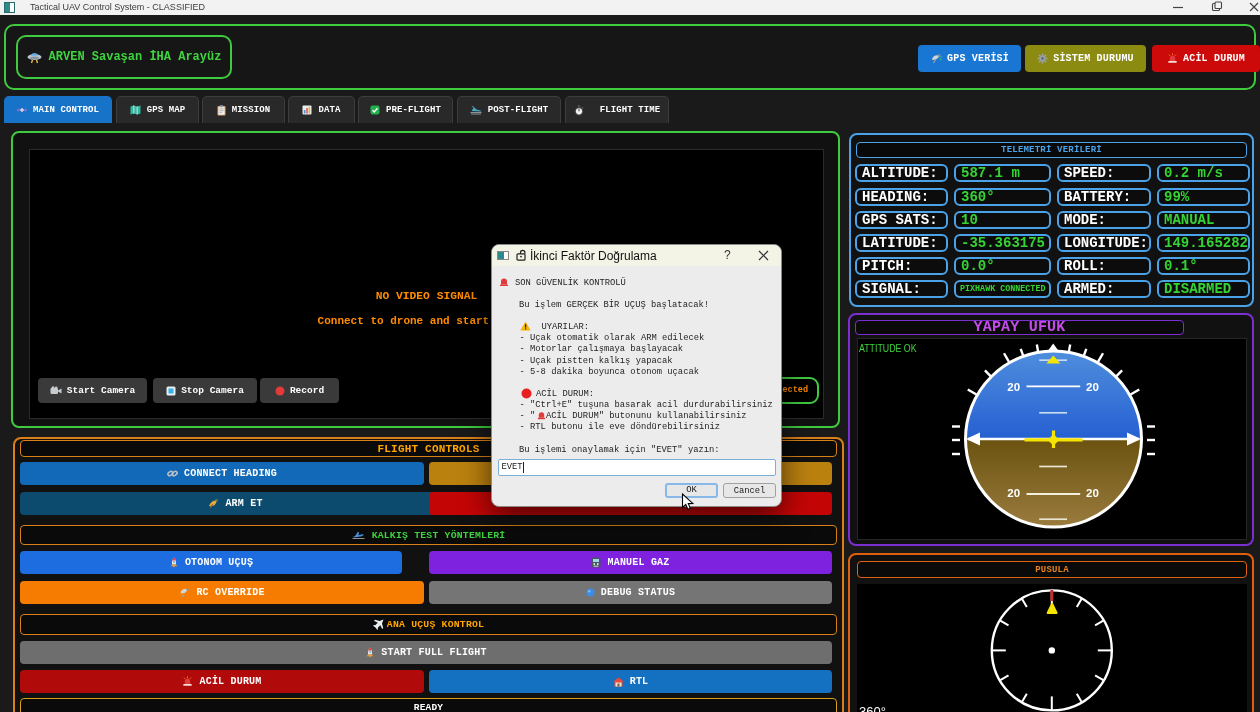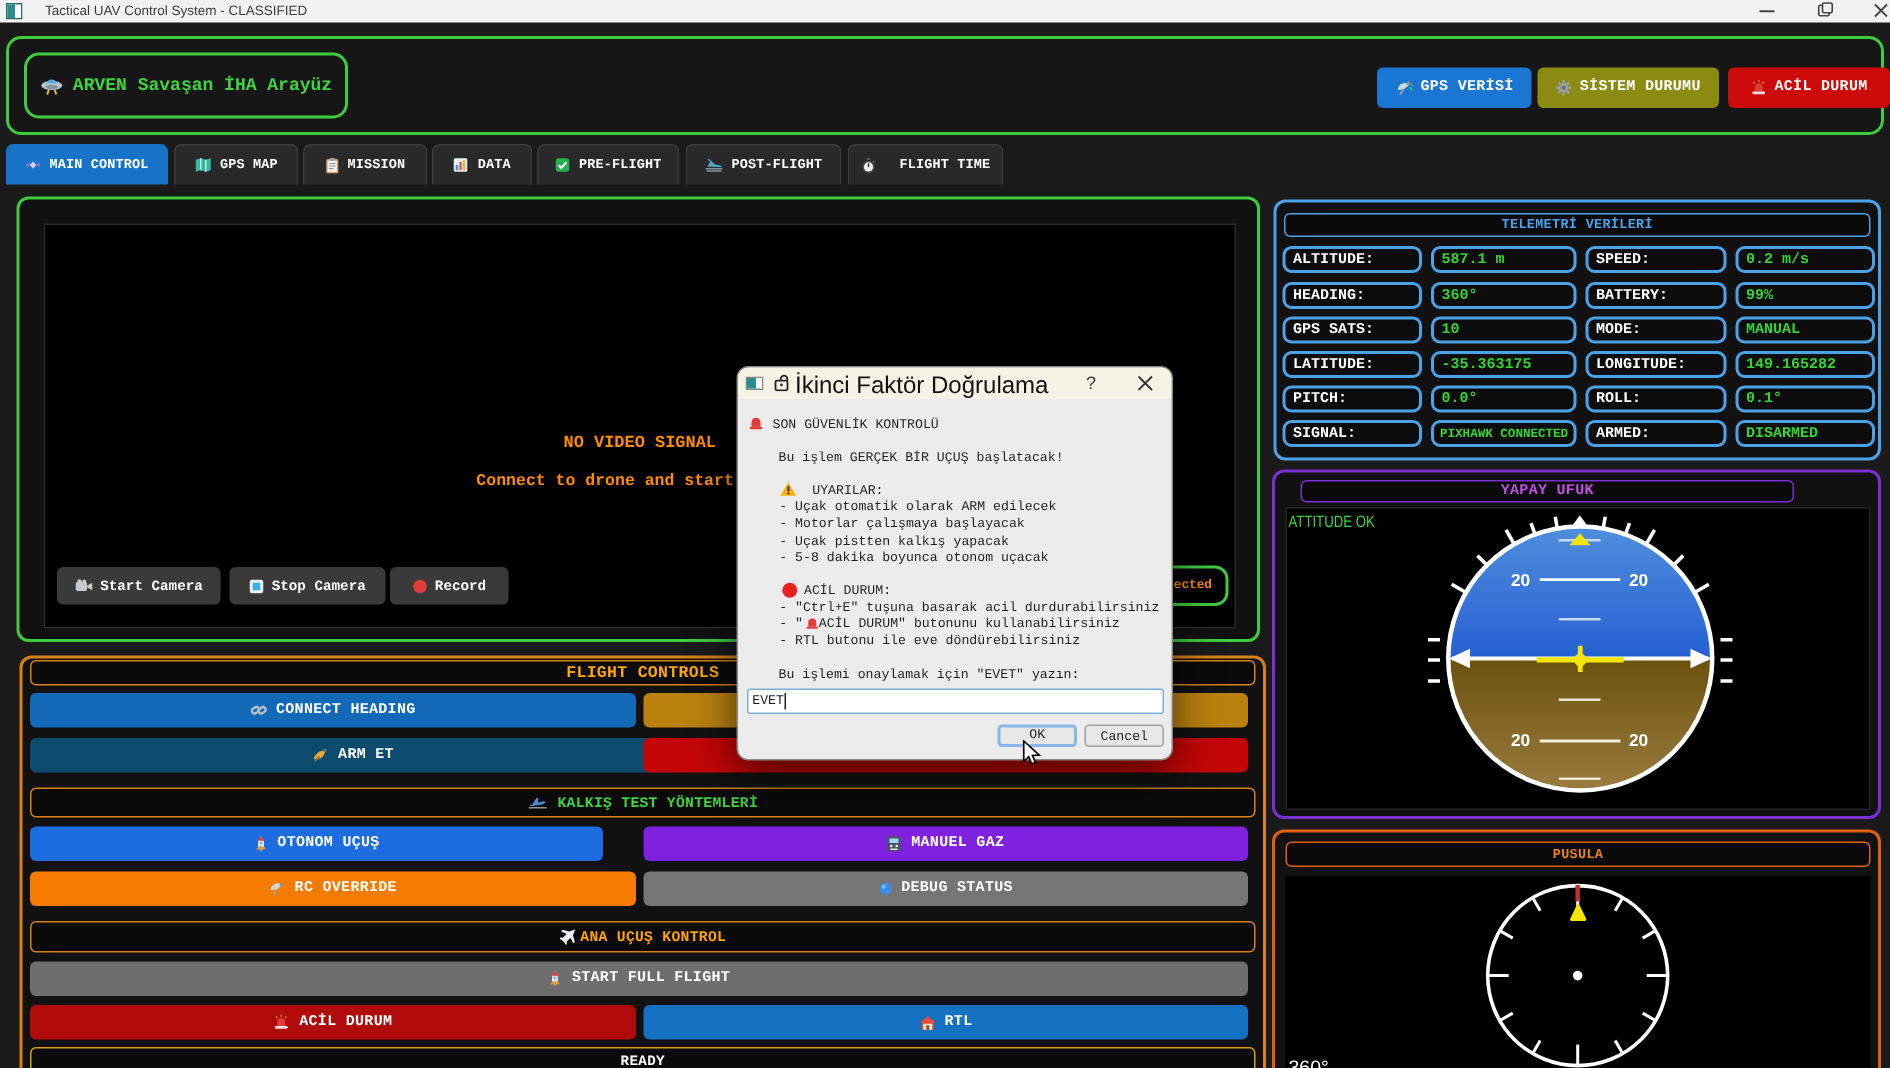--- a/index.html
+++ b/index.html
@@ -19,21 +19,21 @@
 
 .panel{background:#111;border-radius:8px}
 .ptitle{border-radius:4px;background:#0a0a0a;font-weight:bold;letter-spacing:.2px}
 
 .vcanvas{left:16px;top:16px;width:795px;height:270px;background:#000;border:1px solid #2b2b2b}
 .vmsg{width:100%;text-align:center;color:#ff8c00;font-weight:bold;font-size:11px}
 .cambtn{top:228px;height:25px;background:#3a3a3a;border-radius:4px;color:#fff;font-weight:bold;font-size:9.5px;gap:5px}
 
 .fcbtn{height:23px;border-radius:4px;color:#fff;font-weight:bold;font-size:10px;letter-spacing:.2px;gap:6px}
 
-.tcell{height:18px;border:2px solid #4aa3e8;border-radius:6px;background:#0c0c0c;color:#fff;font-weight:bold;font-size:10px;display:flex;align-items:center;padding-left:5px;white-space:nowrap;overflow:hidden}
+.tcell{height:18px;border:2px solid #4aa3e8;border-radius:6px;background:#0c0c0c;color:#fff;font-weight:bold;font-size:14px;display:flex;align-items:center;padding-left:5px;white-space:nowrap;overflow:hidden}
 .tcell.val{color:#35d435}
 
 .dialog{left:491px;top:244px;width:291px;height:263px;background:#ececec;border:1px solid #8a8a8a;border-radius:8px;box-shadow:0 10px 30px rgba(0,0,0,.6);overflow:hidden}
 .dline{position:absolute;left:0;width:100%;font-size:8.8px;color:#1e1e1e;white-space:pre}
 .dbtn{position:absolute;height:15px;background:#e7e7e7;border:1px solid #a0a0a0;border-radius:3px;font-size:8.8px;color:#1a1a1a;font-family:"Liberation Mono",monospace}
 </style>
 </head>
 <body>
 
 <div class="abs titlebar">
@@ -302,21 +302,21 @@
   <div class="abs tcell val" style="left:103px;top:122px;width:97px">0.0°</div>
   <div class="abs tcell" style="left:206px;top:122px;width:94px">ROLL:</div>
   <div class="abs tcell val" style="left:306px;top:122px;width:93px">0.1°</div>
   <div class="abs tcell" style="left:4px;top:145px;width:93px">SIGNAL:</div>
   <div class="abs tcell val" style="left:103px;top:145px;width:97px;font-size:8.4px;padding-left:4px">PIXHAWK CONNECTED</div>
   <div class="abs tcell" style="left:206px;top:145px;width:94px">ARMED:</div>
   <div class="abs tcell val" style="left:306px;top:145px;width:93px">DISARMED</div>
 </div>
 
 <div class="abs panel" style="left:848px;top:313px;width:406px;height:233px;border:2px solid #7b2fd0">
-  <div class="abs ptitle flex" style="left:17px;top:5px;width:329px;height:15px;border:1px solid #7b2fd0;color:#c44ce8;font-size:10px">YAPAY UFUK</div>
+  <div class="abs ptitle flex" style="left:5px;top:5px;width:329px;height:15px;border:1px solid #7b2fd0;color:#c44ce8;font-size:15px">YAPAY UFUK</div>
   <div class="abs" style="left:7px;top:23px;width:390px;height:202px;background:#000;border:1px solid #262626">
     <div class="abs" style="left:1px;top:3px;font-family:'Liberation Sans',sans-serif;font-size:11px;color:#3fd43f;transform:scaleX(.8);transform-origin:0 0">ATTITUDE OK</div>
     <svg class="abs" style="left:0;top:0" width="390" height="202" viewBox="0 0 390 202">
       <defs>
         <linearGradient id="sky" x1="0" y1="0" x2="0" y2="1">
             <stop offset="0" stop-color="#4f8edd"></stop>
             <stop offset="1" stop-color="#2560d2"></stop>
           </linearGradient>
         <linearGradient id="gnd" x1="0" y1="0" x2="0" y2="1">
             <stop offset="0" stop-color="#6b5210"></stop>
@@ -416,21 +416,21 @@
   <div class="abs" style="left:0;top:0;width:100%;height:21px;background:#f3f3e6">
     <svg class="abs" style="left:5px;top:6px" width="12" height="9">
         <rect x="0.5" y="0.5" width="11" height="8" fill="#fff" stroke="#888"></rect>
         <rect x="1" y="1" width="6" height="7" fill="#2e8b8b"></rect>
       </svg>
     <svg class="abs" style="left:24px;top:4px" width="11" height="12" viewBox="0 0 11 12">
         <rect x="1" y="4.8" width="8" height="6.4" rx="1" fill="none" stroke="#222" stroke-width="1.2"></rect>
         <path d="M4.5 4.8 L4.5 3.6 A2.2 2.2 0 0 1 8.9 3.6 L8.9 4.8" fill="none" stroke="#222" stroke-width="1.2"></path>
         <circle cx="5" cy="7.6" r="0.9" fill="#222"></circle>
       </svg>
-    <div class="abs" style="left:38px;top:4px;font-family:'Liberation Sans',sans-serif;font-size:16px;color:#111">İkinci Faktör Doğrulama</div>
+    <div class="abs" style="left:38px;top:4px;font-family:'Liberation Sans',sans-serif;font-size:12px;color:#111">İkinci Faktör Doğrulama</div>
     <div class="abs" style="left:232px;top:3px;font-family:'Liberation Sans',sans-serif;font-size:12px;color:#333">?</div>
     <svg class="abs" style="left:266px;top:5px" width="11" height="11">
         <path d="M1 1 L10 10 M10 1 L1 10" stroke="#333" stroke-width="1.2"></path>
       </svg>
   </div>
   <div class="dline" style="top:32.5px;left:23px"><span style="color:transparent"></span>SON GÜVENLİK KONTROLÜ</div>
   <svg class="abs" style="left:7px;top:32px" width="10" height="10" viewBox="0 0 10 10">
       <path d="M2 7.5 L2 4.6 A3 3.1 0 0 1 8 4.6 L8 7.5 Z" fill="#e23b3b"></path>
       <rect x="0.8" y="7.5" width="8.4" height="1.6" rx="0.8" fill="#e23b3b"></rect>
     </svg>

